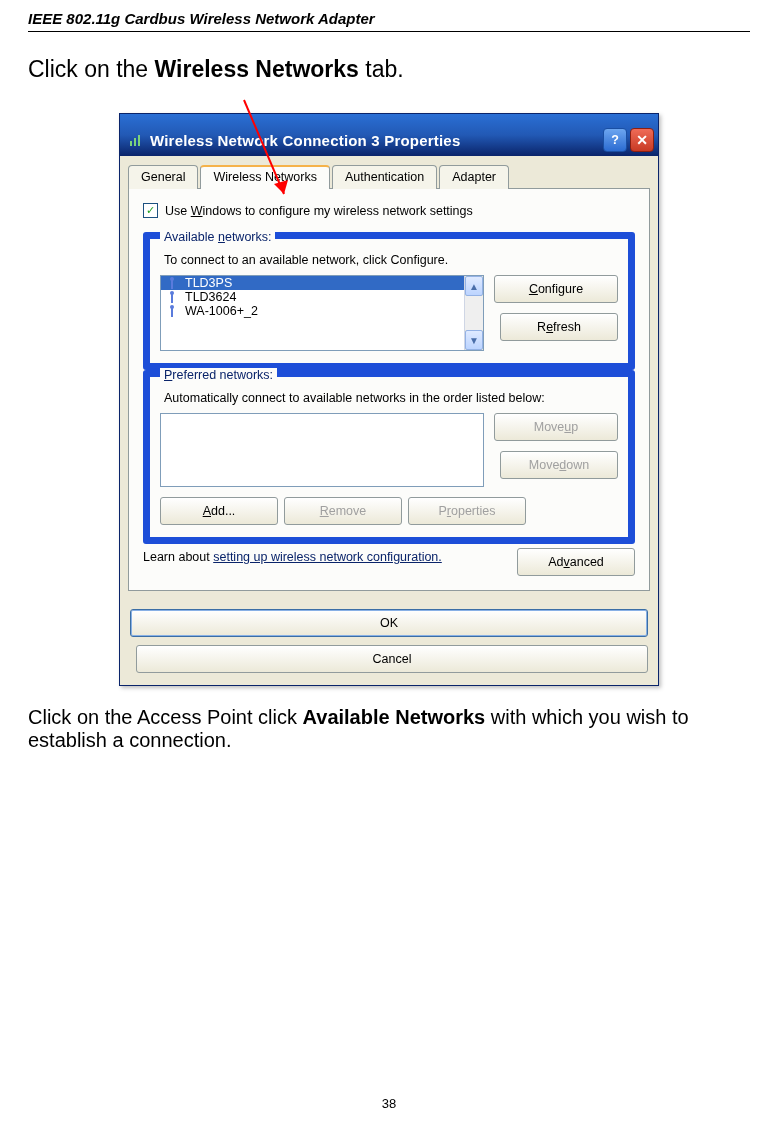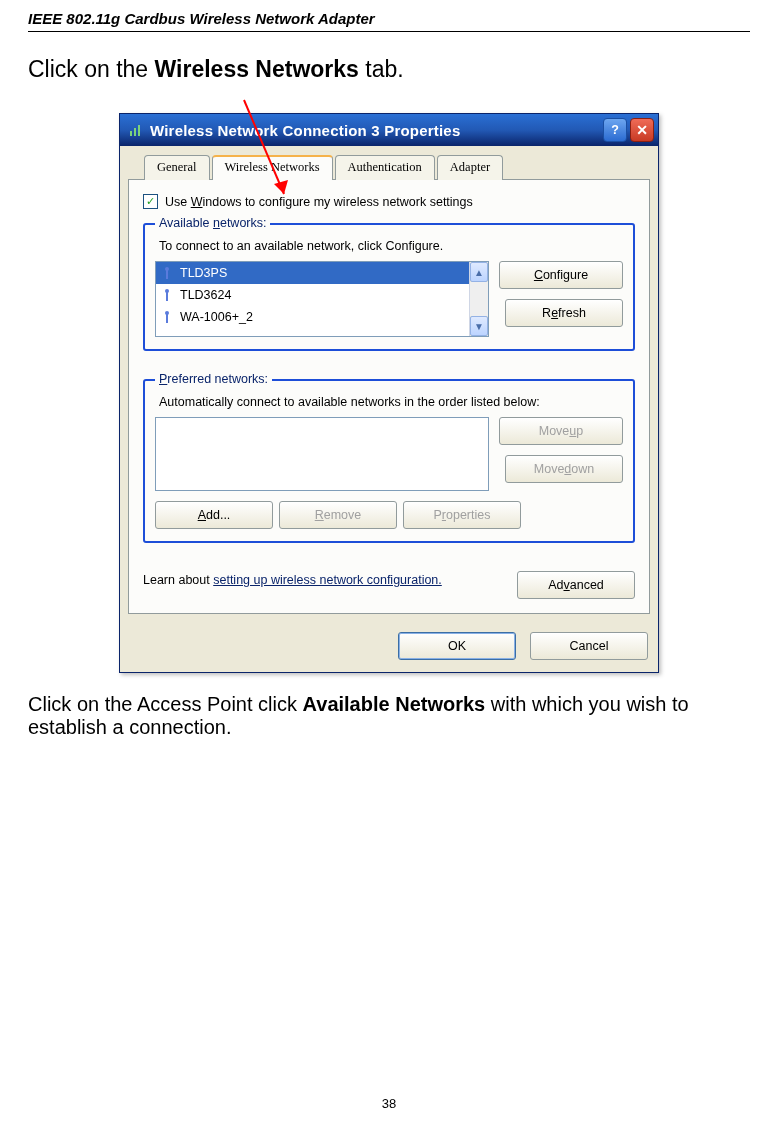--- a/index.html
+++ b/index.html
@@ -63,21 +63,21 @@
     font-size: 12.5px;
     color: #000;
     background: #ece9d8;
   }
   .titlebar {
     display: flex;
     align-items: center;
     height: 32px;
     background: linear-gradient(to bottom, #2a6fd4 0%, #2259b5 50%, #0a246a 100%);
     color: #fff;
-    padding: 0 4px 0 6px;
+    padding: 10px 4px 0 6px;
   }
   .title-icon {
     width: 18px; height: 18px;
     display: flex; align-items: flex-end; justify-content: center;
     margin-right: 6px;
   }
   .title-icon svg { width:18px; height:18px; }
   .title-text {
     flex: 1;
     font-weight: bold;
@@ -90,23 +90,22 @@
     border-radius: 4px;
     margin-left: 3px;
     display: flex; align-items: center; justify-content: center;
     font-weight: bold;
   }
   .win-help { background: linear-gradient(#6da6f0,#2b6bd1); border:1px solid #1a4fa3; color:#fff; }
   .win-close { background: linear-gradient(#ef6b57,#c83a24); border:1px solid #8b1f11; color:#fff; font-size:14px; }
 
   .tabstrip {
     display: flex;
-    padding: 8px 8px 0 24px;
+    padding: 8px 8px 0 8px;
     background: #ece9d8;
-    font-family: Liberation Serif, serif;
   }
   .tab {
     padding: 4px 12px 5px 12px;
     border: 1px solid #919b9c;
     border-bottom: none;
     background: #f5f4ea;
     border-top-left-radius: 4px;
     border-top-right-radius: 4px;
     margin-right: 2px;
     position: relative;
@@ -133,24 +132,24 @@
   .chk {
     width: 13px; height: 13px;
     border: 1px solid #1c5180;
     background: #fff;
     margin-right: 7px;
     display: flex; align-items:center; justify-content:center;
     font-size: 11px; line-height: 11px; color: #21a121;
   }
 
   .groupbox {
-    border: 2px solid #1d4ed8;
+    border: 7px solid #1d4ed8;
     border-radius: 3px;
     padding: 12px 10px 12px 10px;
-    margin-bottom: 28px;
+    margin-bottom: 0;
     position: relative;
   }
   .group-legend {
     position: absolute;
     top: -9px;
     left: 10px;
     background: #fcfcfa;
     padding: 0 4px;
     color: #0a246a;
   }
@@ -168,21 +167,21 @@
     background: #fff;
     height: 76px;
     margin-right: 10px;
     display: flex;
     box-sizing: border-box;
   }
   .listbox.empty-list { height: 74px; }
   .list-items { flex:1; overflow:hidden; }
   .list-item {
     display: flex; align-items: center;
-    height: 22px;
+    height: 14px;
     padding: 0 4px;
     font-size: 12.5px;
   }
   .list-item.selected { background: #316ac5; color: #fff; }
   .ap-icon {
     width: 14px; height: 14px; margin-right: 6px;
     display:flex; align-items:center; justify-content:center;
   }
   .ap-icon svg { width:14px; height:14px; }
   .scrollbar {
@@ -229,20 +228,21 @@
   }
   .learn-text { flex:1; padding-right:16px; line-height: 1.45; }
   .link { color: #0a246a; text-decoration: underline; }
 
   .dialog-buttons {
     display: flex;
     justify-content: flex-end;
     padding: 10px 10px 12px 10px;
     gap: 8px;
     background: #ece9d8;
+    flex-direction: column;
   }
   .btn.primary {
     border: 1px solid #3b6ea5;
     box-shadow: 0 0 0 1px #88b0e5 inset, 0 1px 0 #fff inset;
   }
 
   .underline-letter { text-decoration: underline; }
 </style>
 </head>
 <body>

